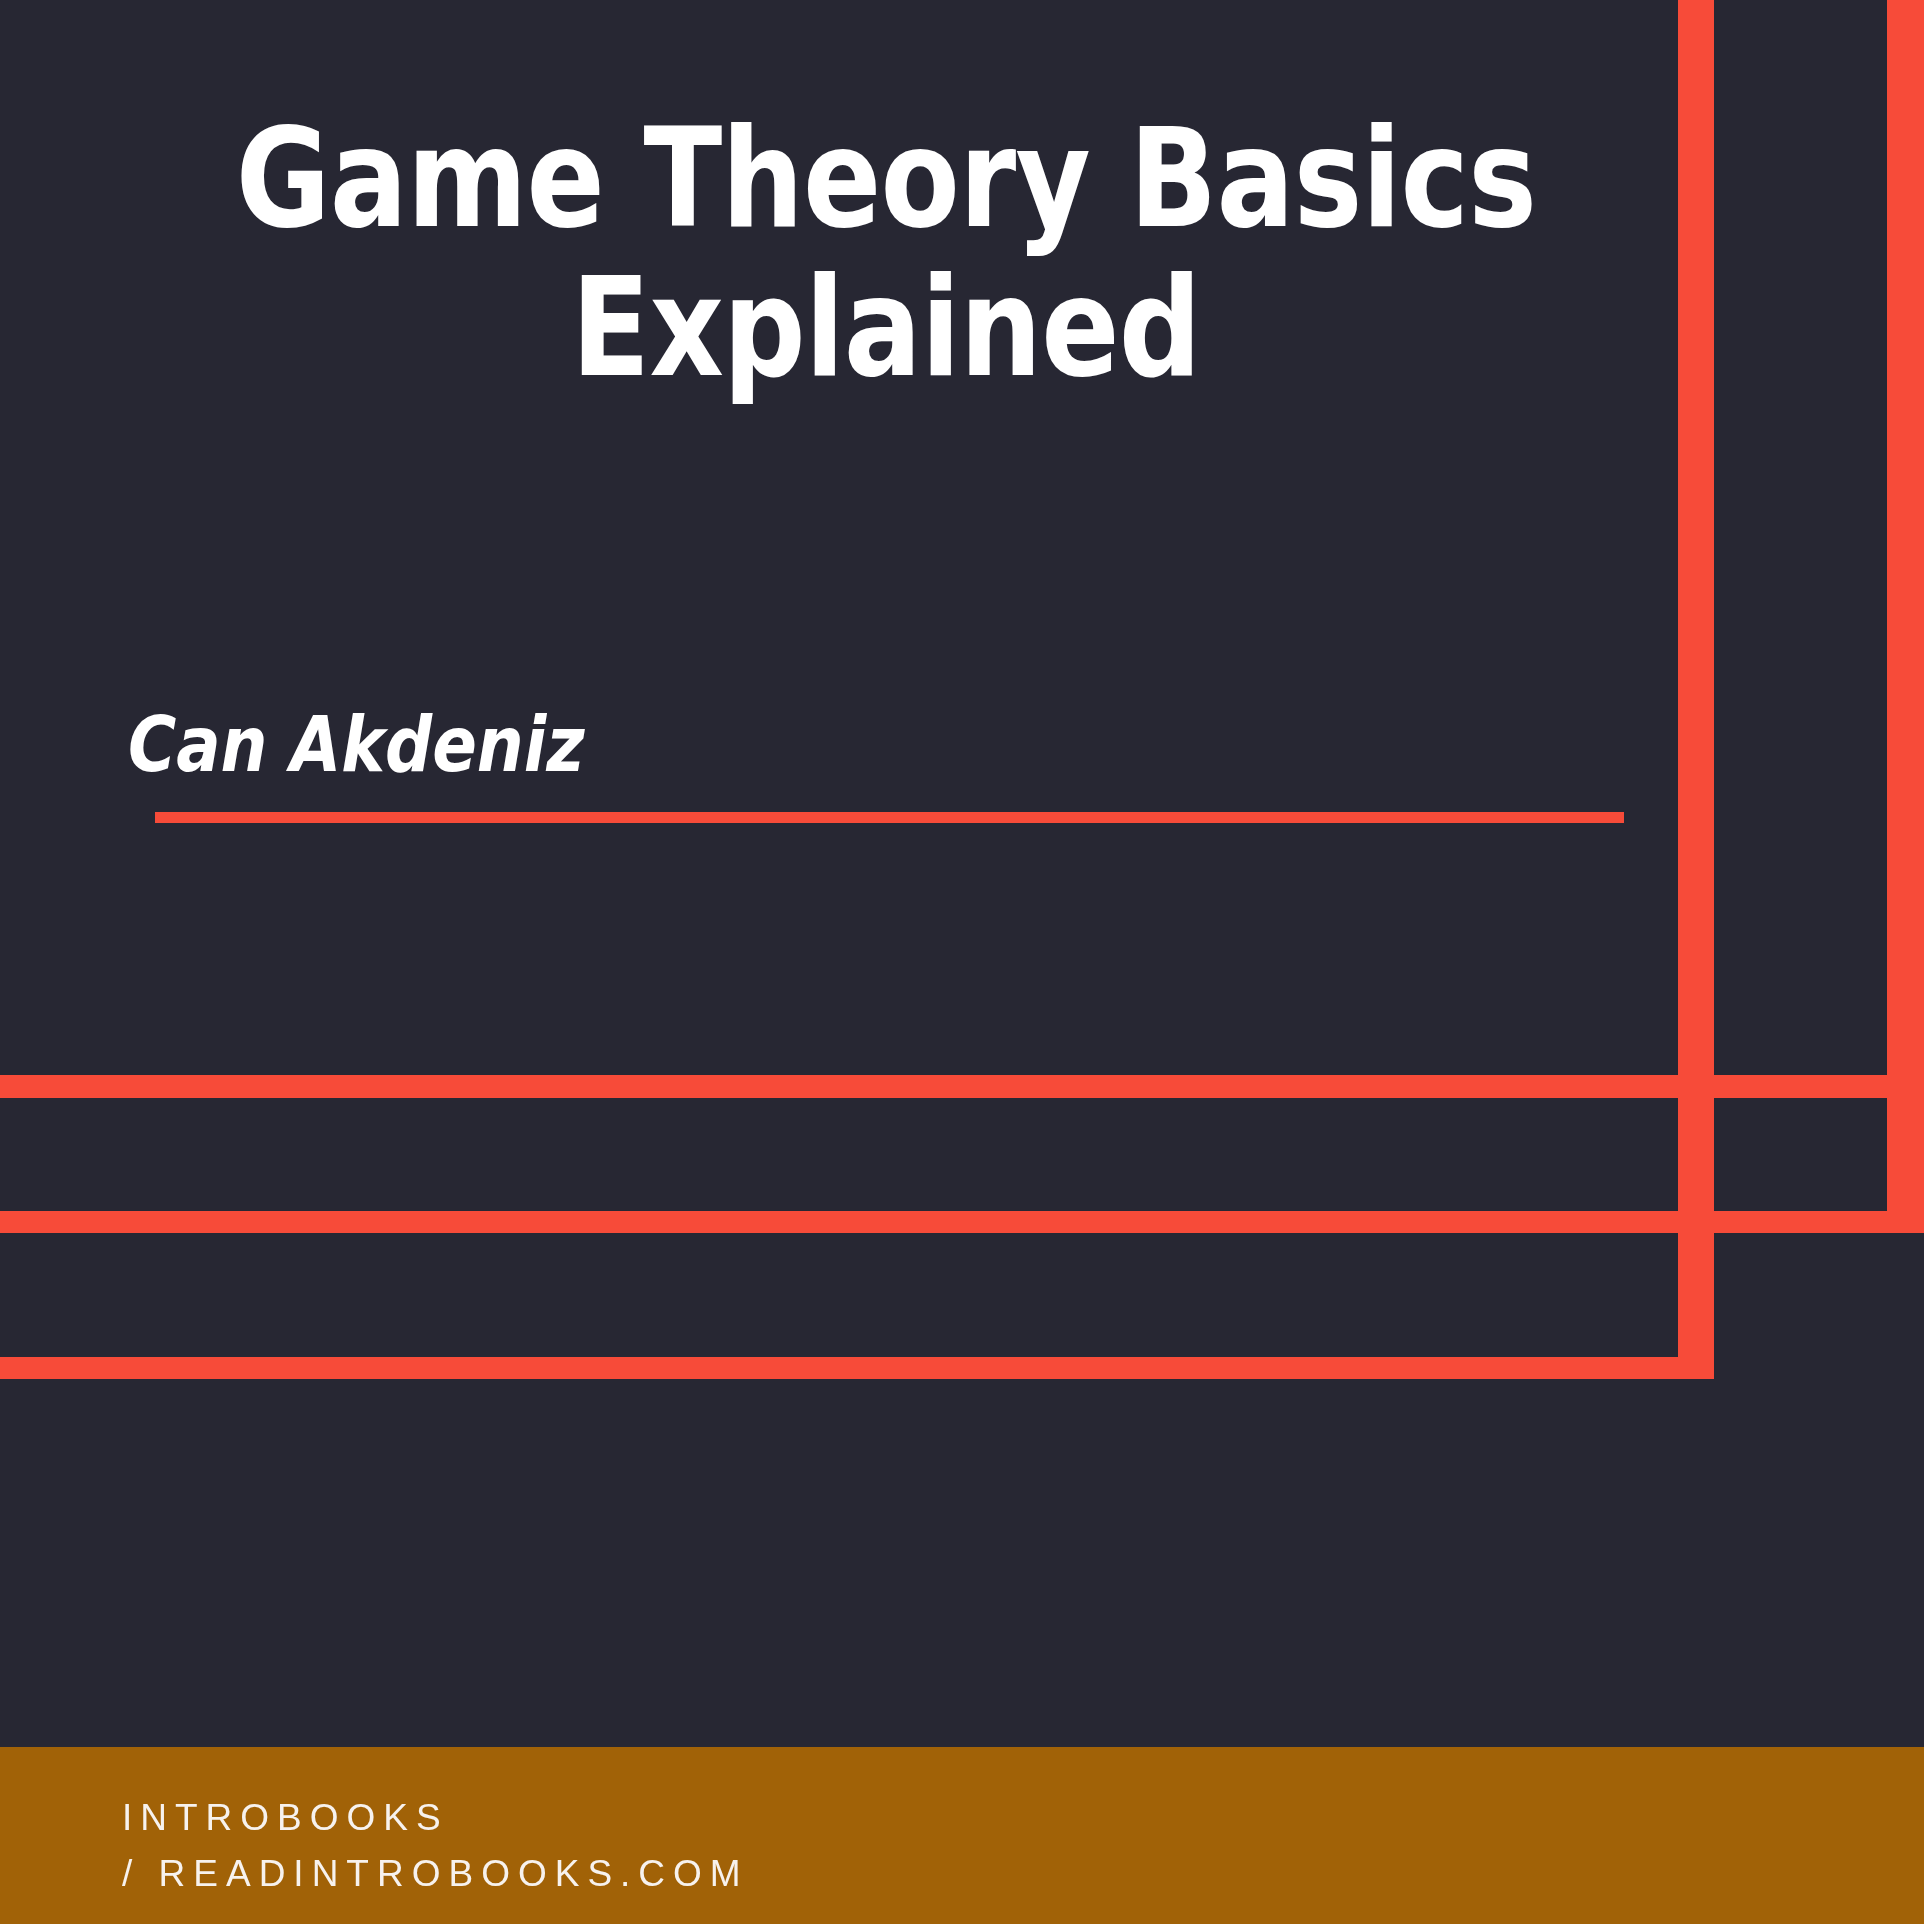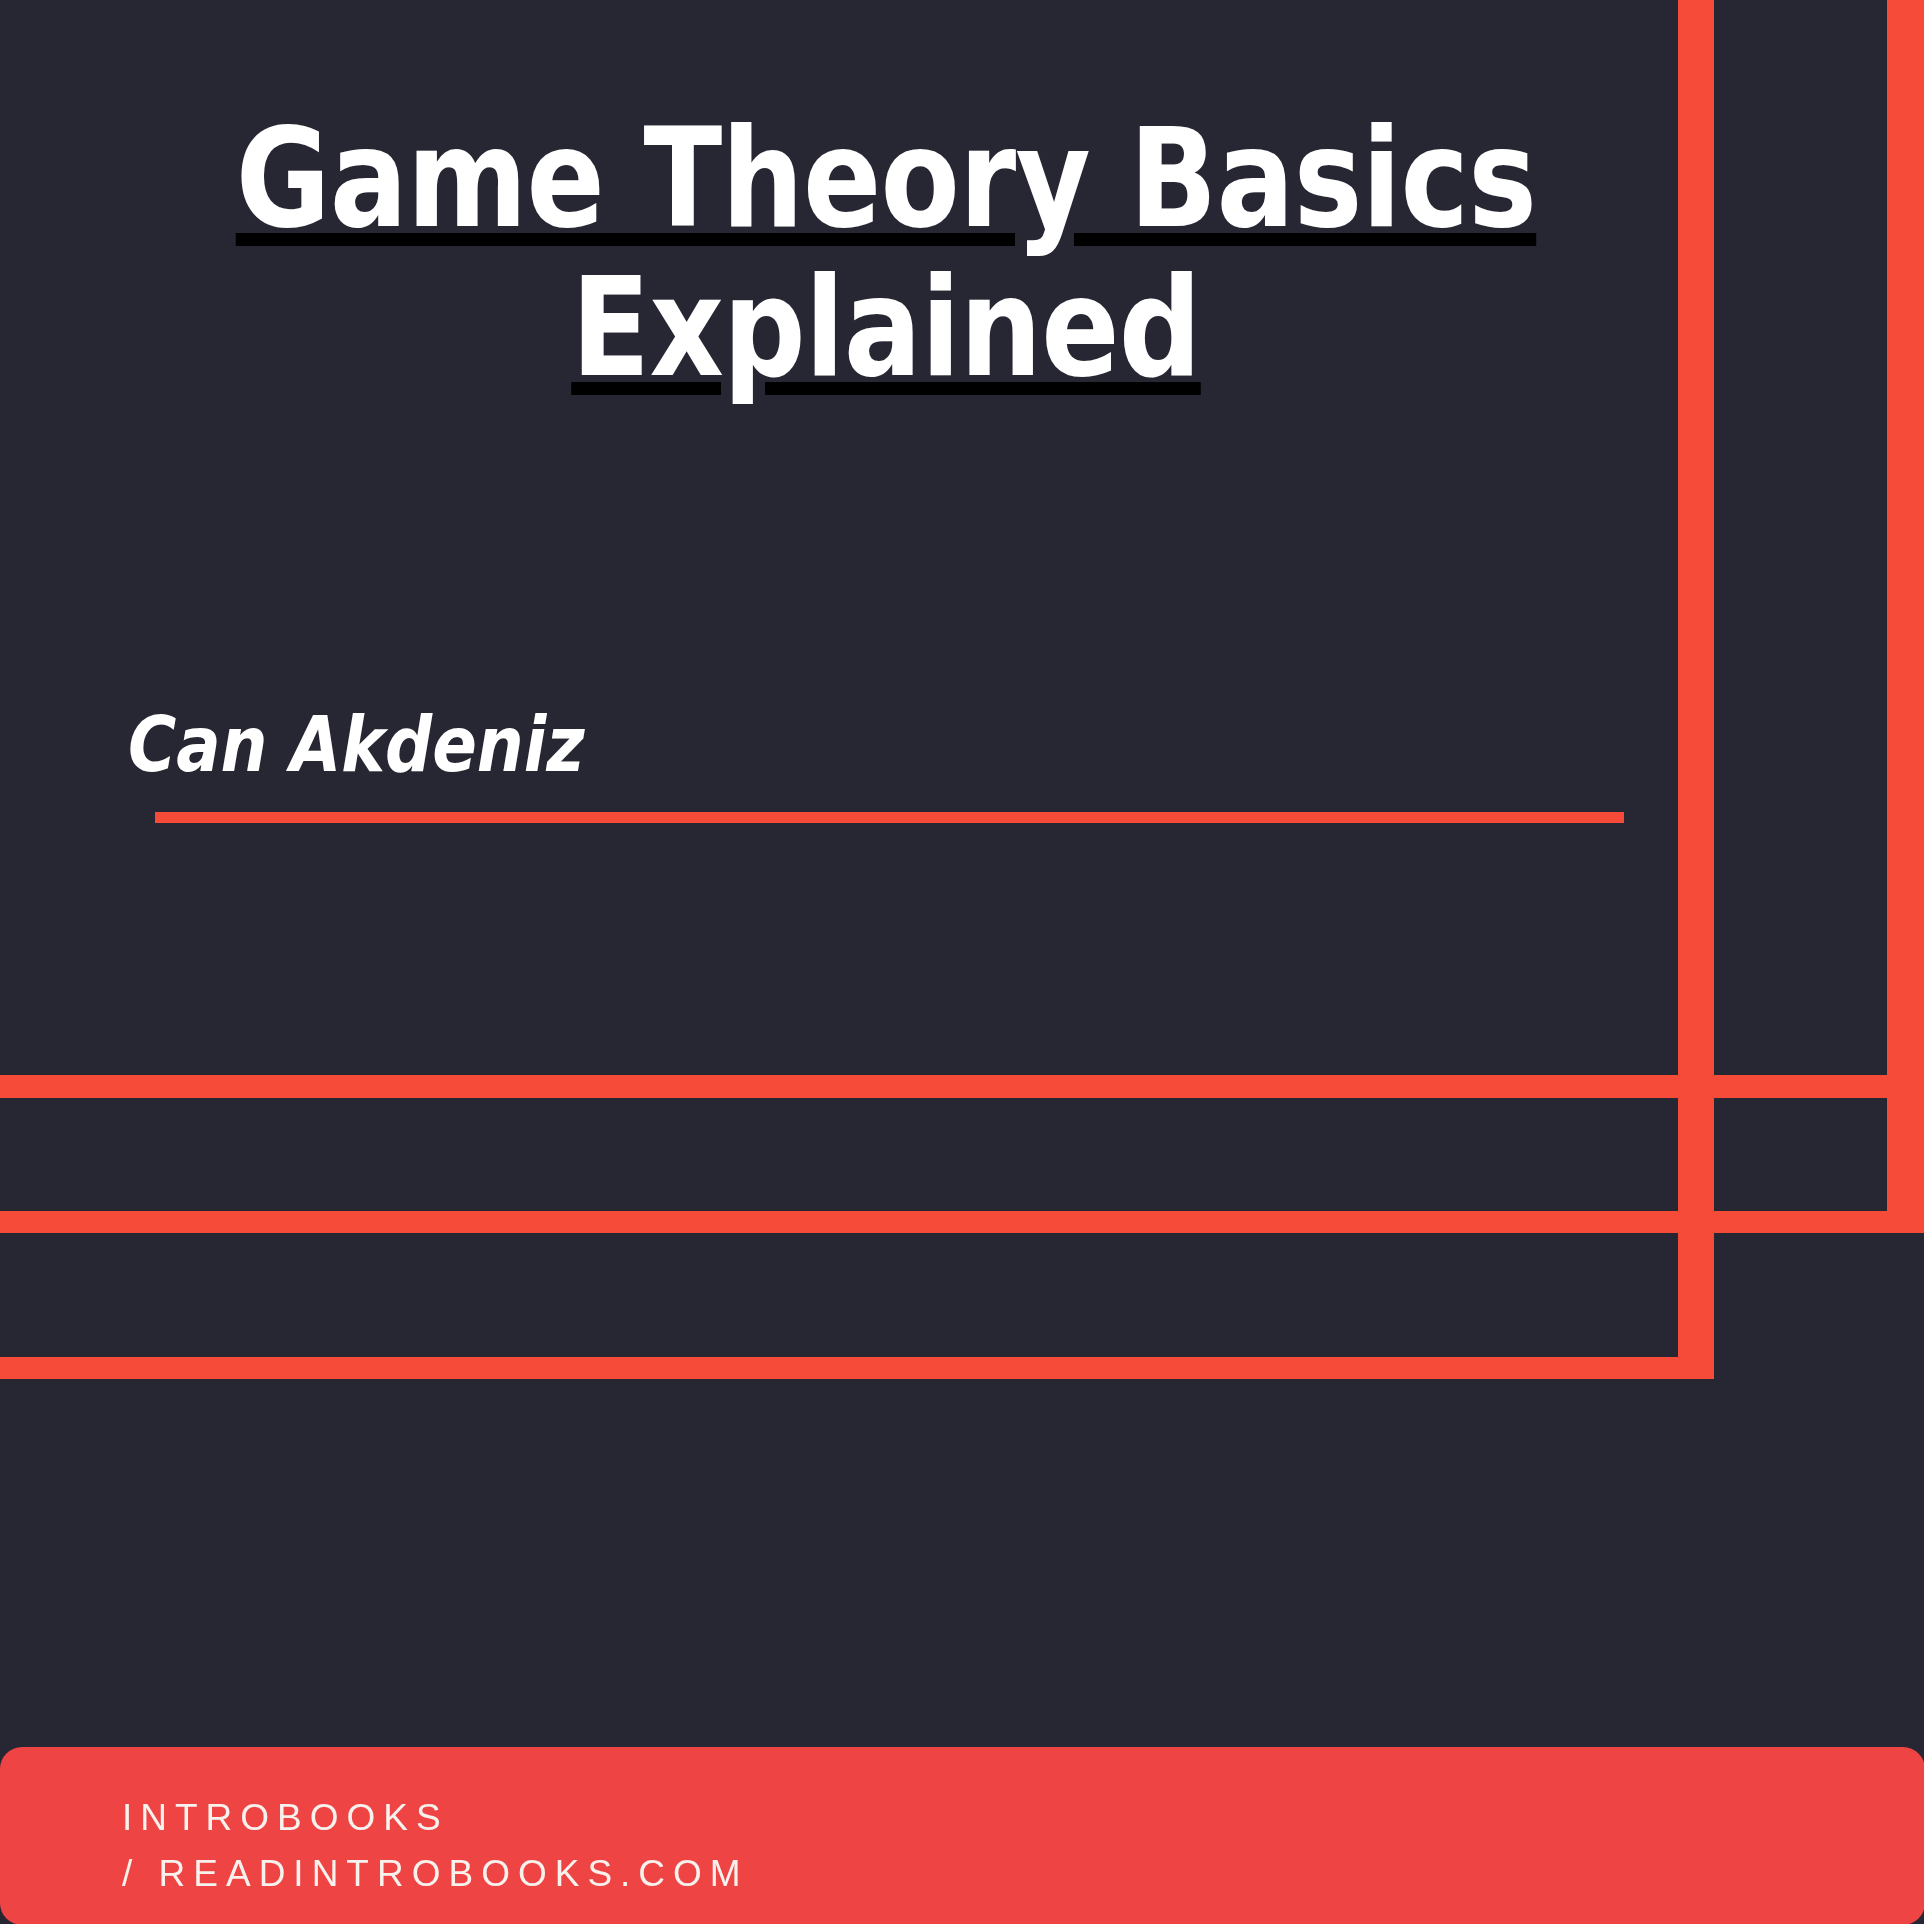--- a/index.html
+++ b/index.html
@@ -52,21 +52,20 @@
     height: 21.7px;
   }
 
   
   #title-block {
     position: absolute;
     left: 88px;
     top: 104px;
     width: 1596px;
     text-align: center;
-    text-decoration: underline;
   }
   #book-title {
     margin: 0;
     color: #ffffff;
     font-family: "Liberation Sans Narrow", "DejaVu Sans Condensed", "Liberation Sans", sans-serif;
     font-size: 138px;
     font-weight: bold;
     line-height: 1.08;
     letter-spacing: -0.8px;
     transform: scaleX(0.93);
@@ -102,22 +101,21 @@
     background: #F74B39;
   }
 
   
   #footer {
     position: absolute;
     left: 0;
     top: 1747px;
     width: 1925px;
     height: 178px;
-    background: #ef4444;
-    border-radius: 22px;
+    background: #a16207;
   }
   #footer-text {
     position: absolute;
     left: 122px;
     top: 43px;
     color: #F7F2EE;
     font-family: "Liberation Sans", "DejaVu Sans", sans-serif;
     font-size: 37px;
     font-weight: normal;
     letter-spacing: 8px;

